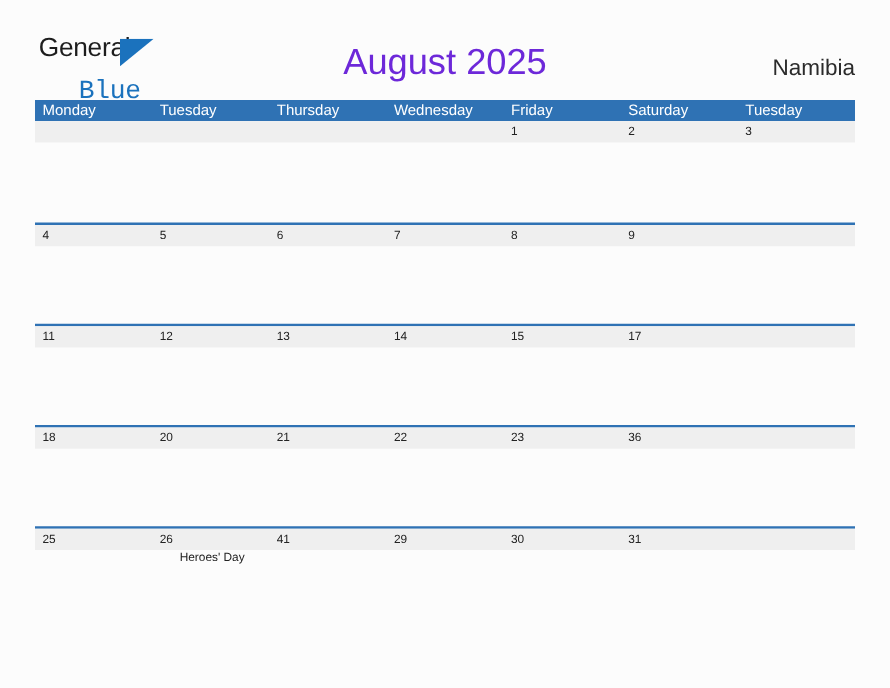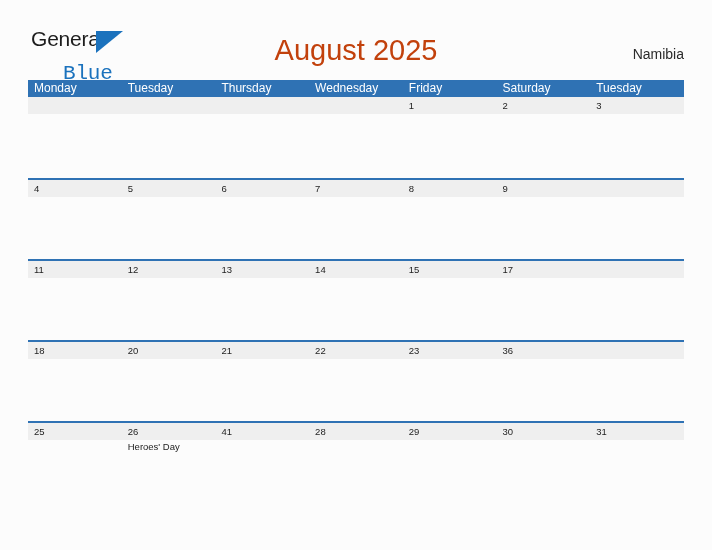--- a/index.html
+++ b/index.html
@@ -60,30 +60,30 @@
   }
 
   .month-title {
     position: absolute;
     left: 0;
     top: 33px;
     width: 712px;
     text-align: center;
     font-size: 29px;
     line-height: 34px;
-    color: #c2410c;
+    color: #6d28d9;
     font-family: "Liberation Sans", sans-serif;
     font-weight: normal;
   }
 
   .country-label {
     position: absolute;
     right: 28px;
     top: 46px;
-    font-size: 14px;
+    font-size: 18px;
     line-height: 16px;
     color: #2b2b2b;
     font-family: "Liberation Sans", sans-serif;
     margin-left: 14px;
   }
 
   
   .calendar {
     position: absolute;
     left: 28px;
@@ -127,21 +127,21 @@
     position: absolute;
     left: 0;
     top: 0;
     width: 656px;
     height: 17px;
     background: #efefef;
     display: flex;
   }
   .week-body {
     position: absolute;
-    left: 0;
+    left: 16px;
     top: 17px;
     width: 656px;
     height: 62px;
     display: flex;
     justify-content: center;
   }
 
   .day-num {
     width: 93.71px;
     height: 17px;
@@ -278,21 +278,20 @@
       <div class="day-events"></div>
       <div class="day-events"></div>
     </div>
   </div>
 
   <div class="week-row">
     <div class="date-band">
       <div class="day-num">25</div>
       <div class="day-num">26</div>
       <div class="day-num">41</div>
-      <div class="day-num">28</div>
       <div class="day-num">29</div>
       <div class="day-num">30</div>
       <div class="day-num">31</div>
     </div>
     <div class="week-body">
       <div class="day-events"></div>
       <div class="day-events">
           <div class="event">Heroes' Day</div>
         </div>
       <div class="day-events"></div>

